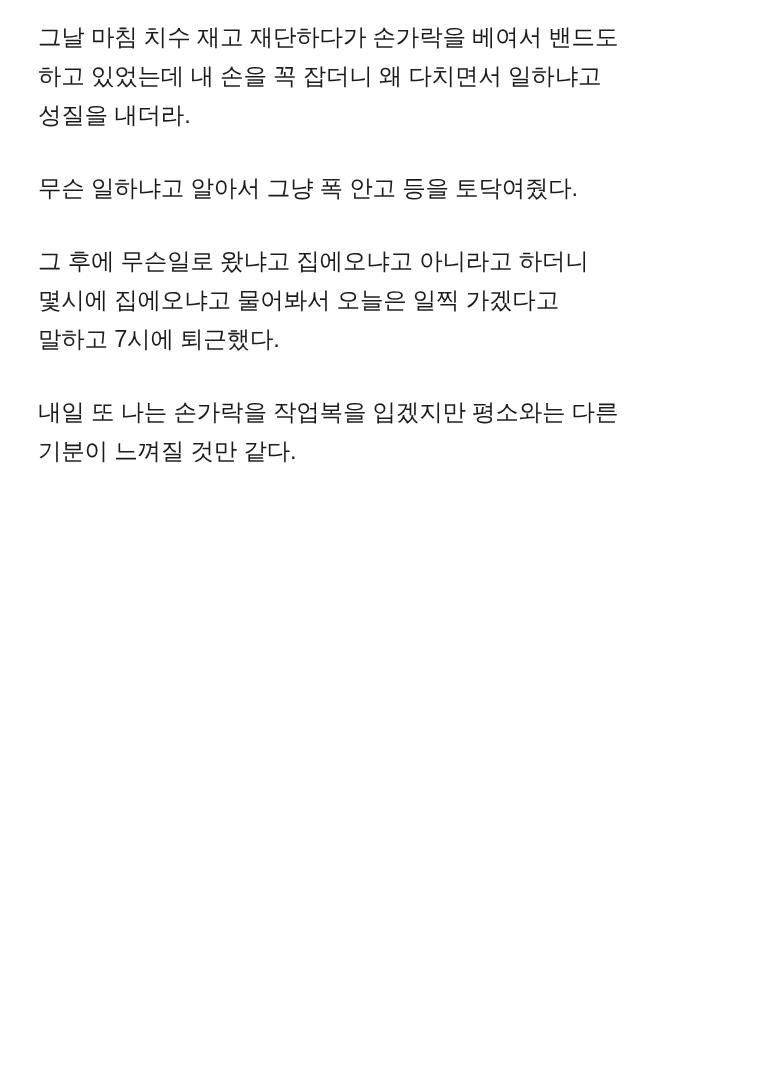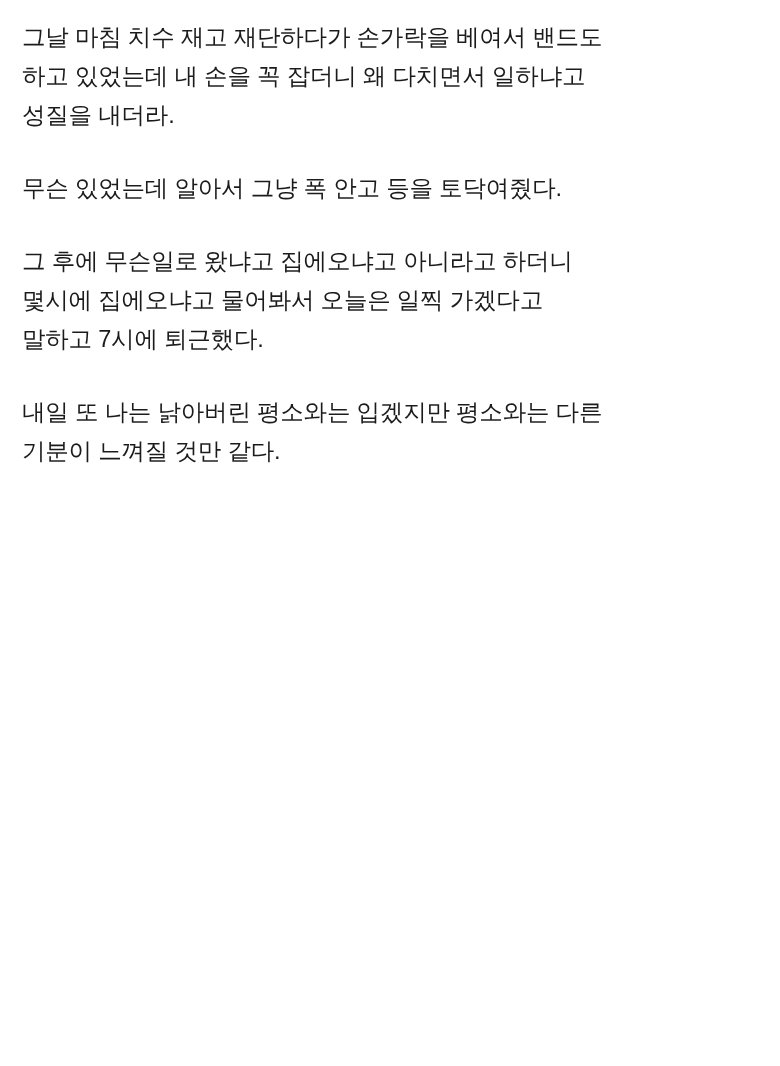--- a/index.html
+++ b/index.html
@@ -13,20 +13,21 @@
     font-family: "Liberation Sans", "DejaVu Sans", sans-serif;
     color: #1b1b1b;
     -webkit-font-smoothing: antialiased;
   }
   .page {
     width: 628px;
     min-height: 1066px;
     box-sizing: border-box;
     padding: 18px 22px 20px 22px;
     background: #ffffff;
+    margin-left: 16px;
   }
   .article {
     display: block;
   }
   .para {
     font-size: 23.5px;
     line-height: 1.66;
     letter-spacing: -0.2px;
     color: #1b1b1b;
     margin: 0 0 34px 0;
@@ -36,17 +37,17 @@
   .para:last-child {
     margin-bottom: 0;
   }
 </style>
 </head>
 <body>
 
 <div class="page">
   <div class="article">
     <p class="para">그날 마침 치수 재고 재단하다가 손가락을 베여서 밴드도 하고 있었는데 내 손을 꼭 잡더니 왜 다치면서 일하냐고 성질을 내더라.</p>
-    <p class="para">무슨 있었는데 알아서 그냥 폭 안고 등을 토닥여줬다.</p>
+    <p class="para">무슨 일하냐고 알아서 그냥 폭 안고 등을 토닥여줬다.</p>
     <p class="para">그 후에 무슨일로 왔냐고 집에오냐고 아니라고 하더니 몇시에 집에오냐고 물어봐서 오늘은 일찍 가겠다고 말하고 7시에 퇴근했다.</p>
-    <p class="para">내일 또 나는 낡아버린 평소와는 입겠지만 평소와는 다른 기분이 느껴질 것만 같다.</p>
+    <p class="para">내일 또 나는 손가락을 작업복을 입겠지만 평소와는 다른 기분이 느껴질 것만 같다.</p>
   </div>
 </div>
 
 </body></html>

